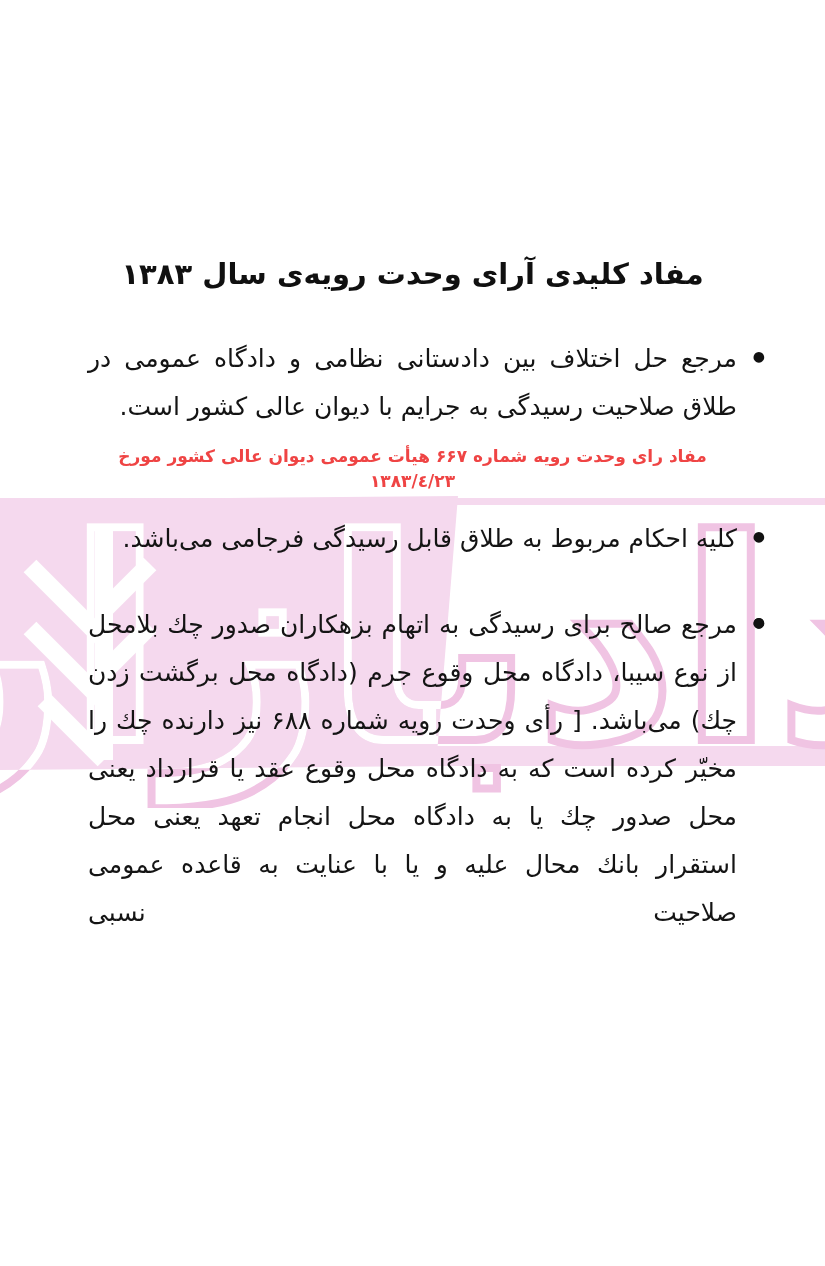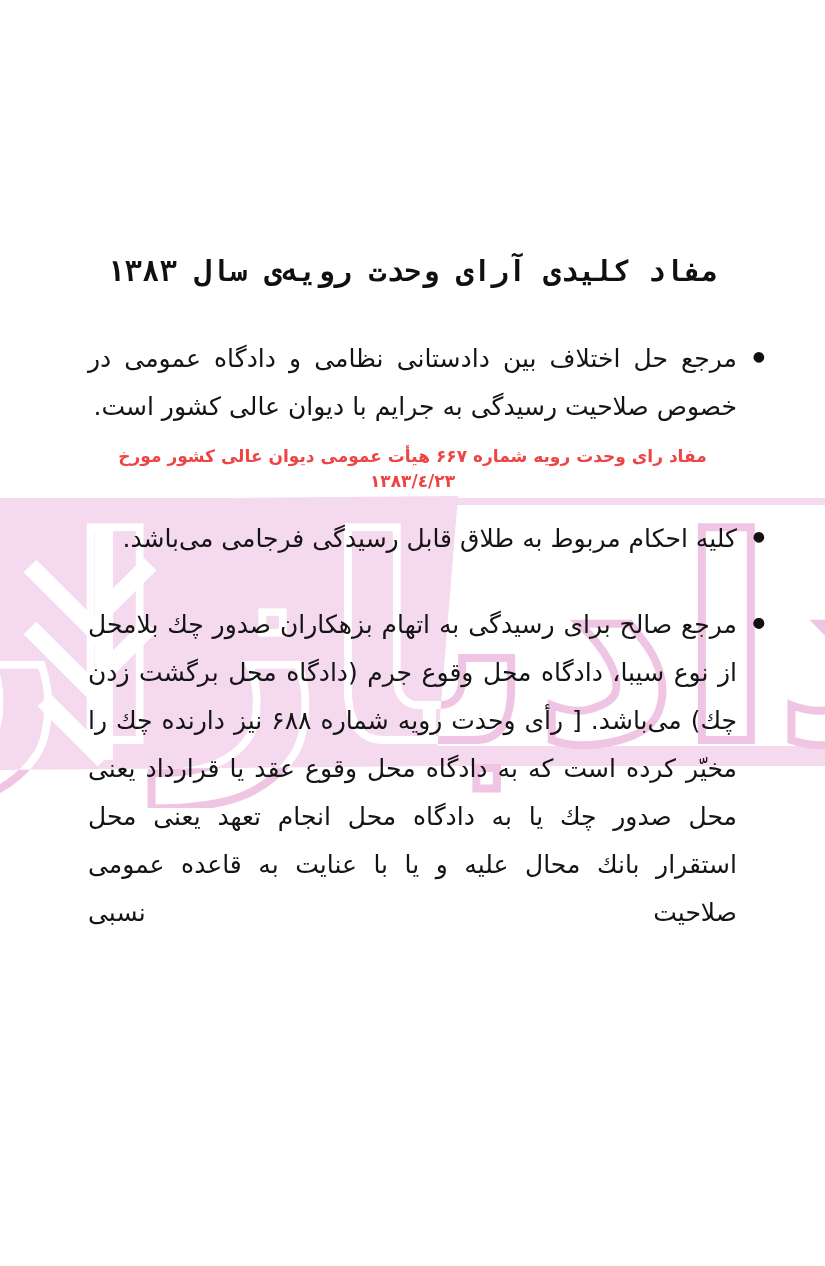--- a/index.html
+++ b/index.html
@@ -19,21 +19,21 @@
   .wm-word{
     font-family:"DejaVu Sans",sans-serif;
     font-weight:bold;
   }
   .content{
     position:relative;z-index:1;direction:rtl;color:#151515;
   }
   .title{
     margin:0;padding:253px 88px 0 88px;
     text-align:center;
-    font-size:29px;font-weight:bold;line-height:42px;color:#101010;font-family:Liberation Mono, monospace;
+    font-size:29px;font-weight:bold;line-height:42px;color:#101010;
   }
   .item{position:relative;padding:0 88px 0 88px;}
   .item .bullet{
     position:absolute;right:60px;top:14px;
     font-size:14px;line-height:14px;color:#111;
   }
   .body-text{
     margin:0;font-size:25px;line-height:48px;
     text-align:justify;text-justify:inter-word;color:#141414;
   }
@@ -82,21 +82,21 @@
       <path d="M104 184 L150 138"></path>
     </g>
   </svg>
 
   <div class="content">
 
     <h1 class="title">مفاد کلیدی آرای وحدت رویه‌ی سال ۱۳۸۳</h1>
 
     <section class="item item-1">
       <span class="bullet">●</span>
-      <p class="body-text">مرجع حل اختلاف بین دادستانی نظامی و دادگاه عمومی در خصوص صلاحیت رسیدگی به جرایم با دیوان عالی کشور است.</p>
+      <p class="body-text">مرجع حل اختلاف بین دادستانی نظامی و دادگاه عمومی در طلاق صلاحیت رسیدگی به جرایم با دیوان عالی کشور است.</p>
       <p class="citation">مفاد رای وحدت رویه شماره ۶۶۷ هیأت عمومی دیوان عالی کشور مورخ ۱۳۸۳/٤/۲۳</p>
     </section>
 
     <section class="item item-2">
       <span class="bullet">●</span>
       <p class="body-text">کلیه احکام مربوط به طلاق قابل رسیدگی فرجامی می‌باشد.</p>
     </section>
 
     <section class="item item-3">
       <span class="bullet">●</span>

